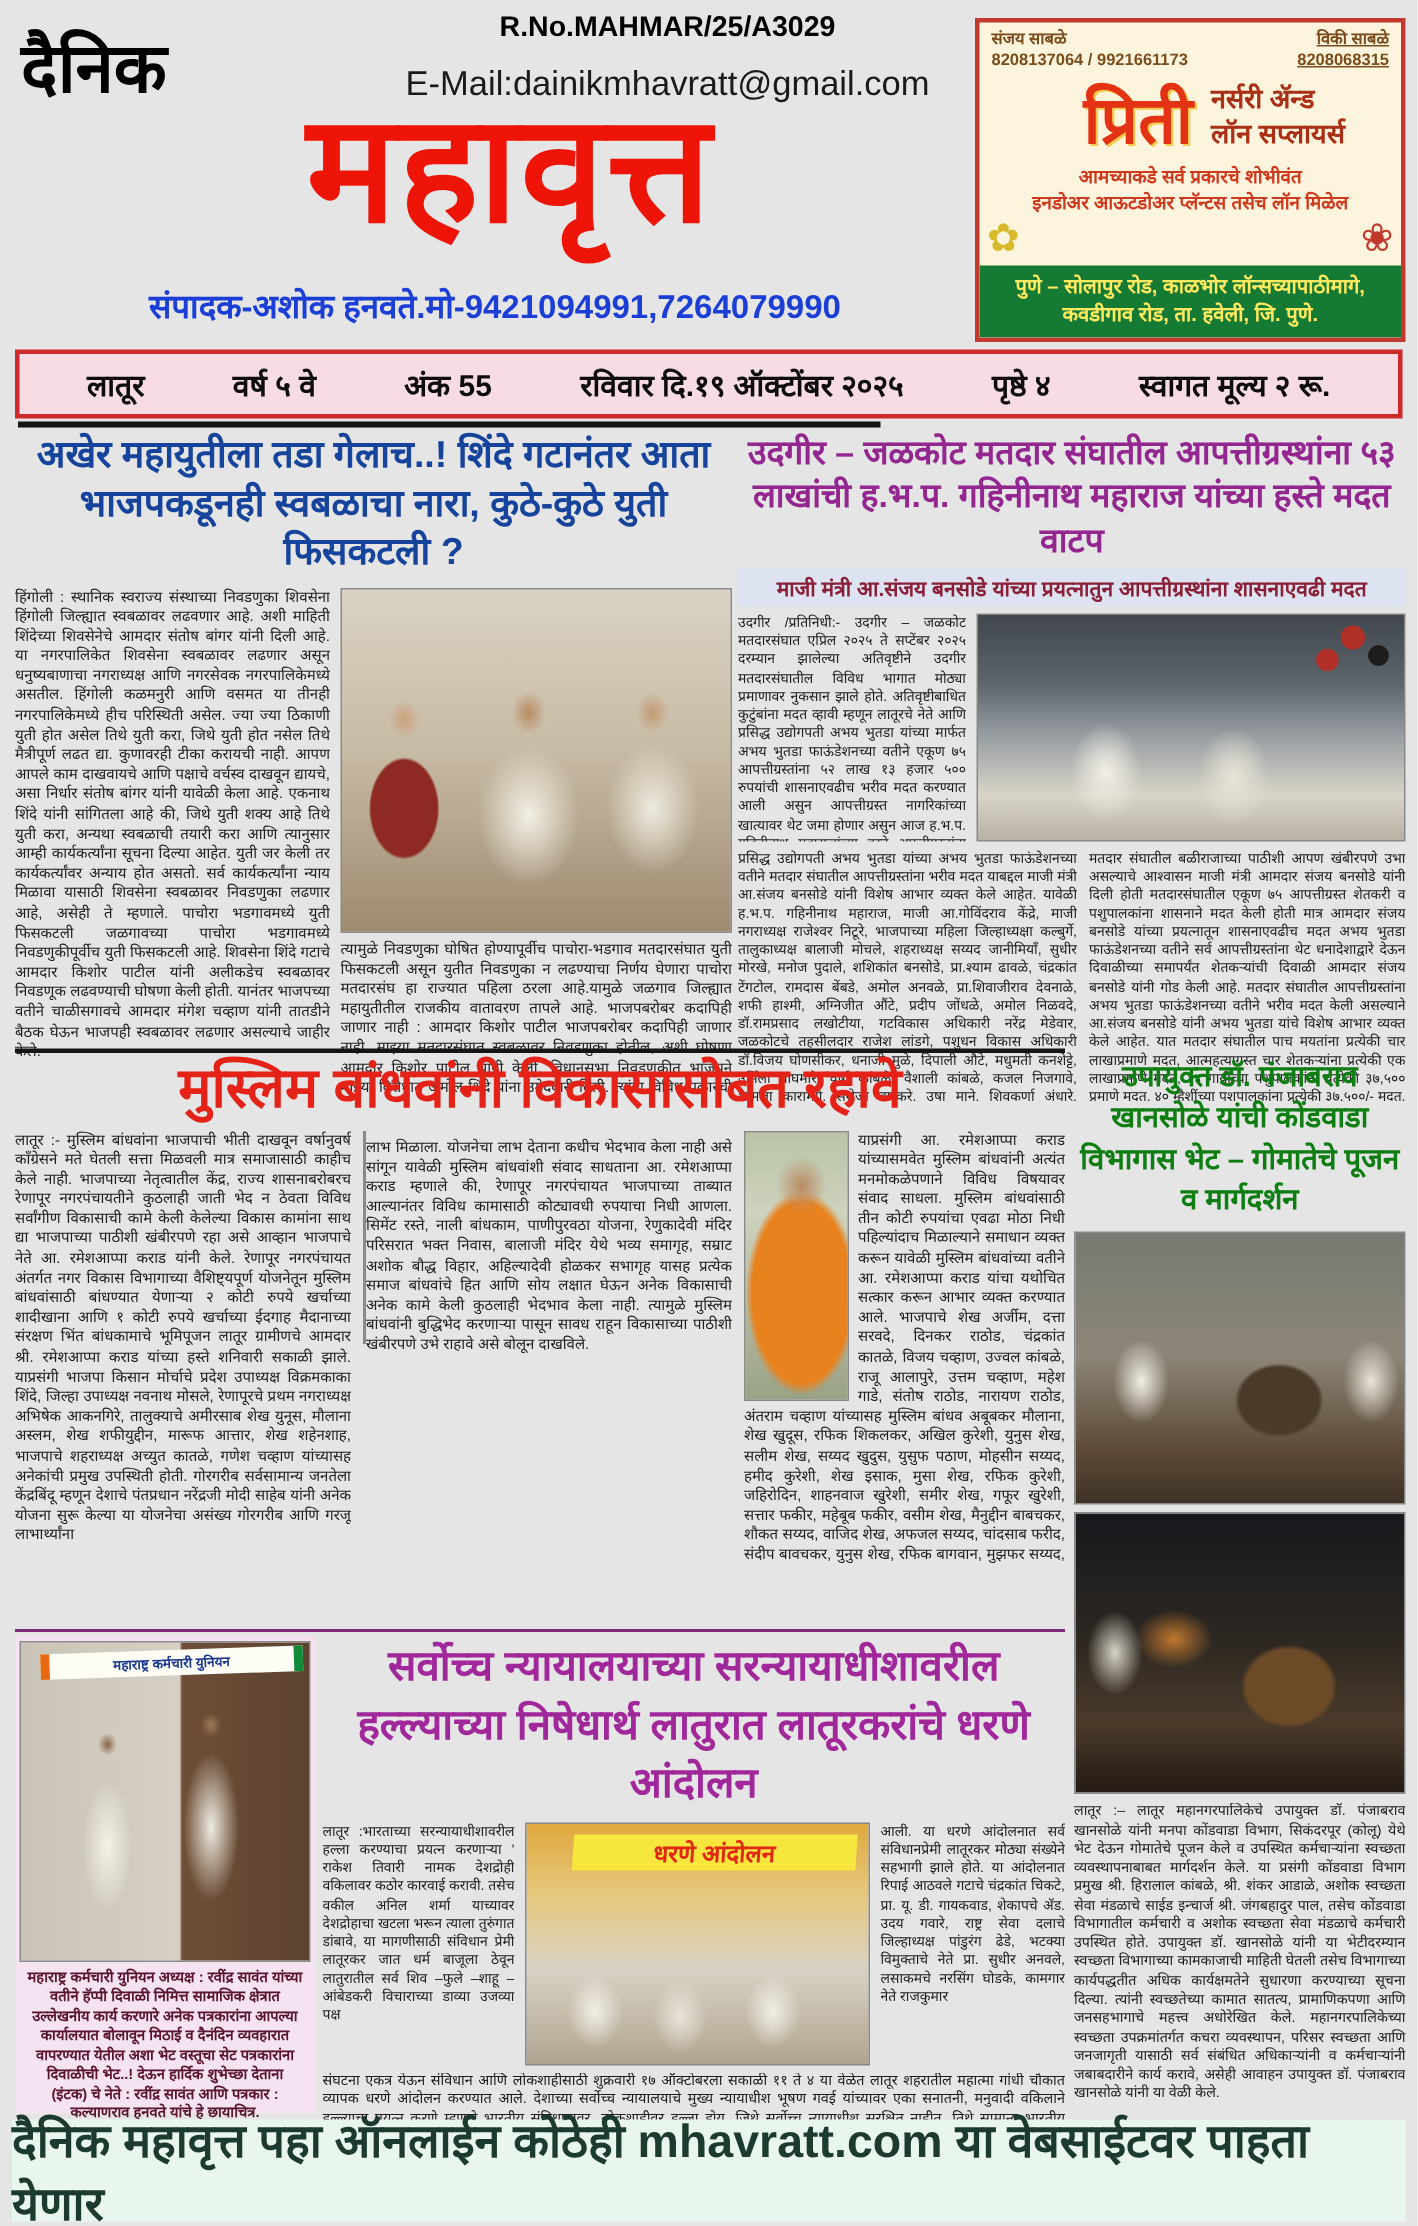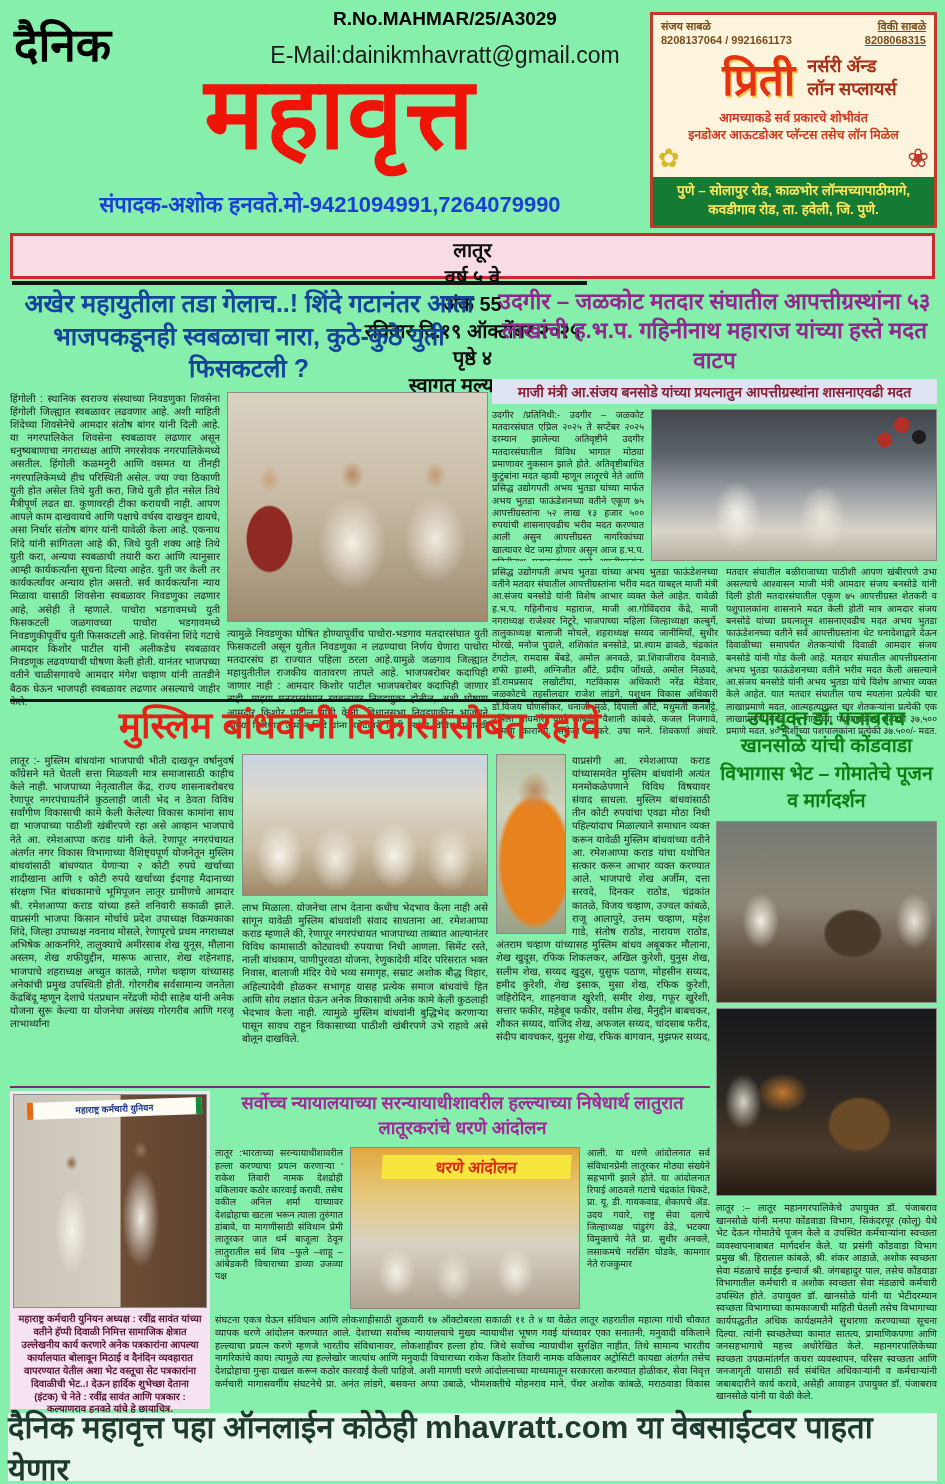--- a/index.html
+++ b/index.html
@@ -1,16 +1,16 @@
 <!DOCTYPE html>
 <html><head>
 <meta charset="utf-8">
 <style>
   html,body{margin:0;padding:0;background:#fff;}
-  #page{position:relative;width:945px;height:1484px;background:#86efac;overflow:hidden;
+  #page{position:relative;width:945px;height:1484px;background:#e5e5e5;overflow:hidden;
         font-family:"Liberation Sans","DejaVu Sans",sans-serif;color:#111;}
   .abs{position:absolute;box-sizing:border-box;}
   .bodytxt{font-size:10px;line-height:1.32;text-align:justify;color:#1c1c1c;overflow:hidden;}
   .photo{border:1px solid #8a8a8a;}
 
   
   .daily-label{left:14px;top:12px;font-size:46px;font-weight:800;color:#000;}
   .reg-no{left:240px;top:8px;width:410px;text-align:center;font-size:19px;font-weight:bold;color:#000;}
   .email{left:240px;top:42px;width:410px;text-align:center;font-size:23px;color:#1a1a1a;}
   .main-title{left:40px;top:56px;width:600px;text-align:center;font-size:100px;line-height:1.15;
@@ -27,21 +27,21 @@
   .ad-desc{text-align:center;font-size:12.5px;font-weight:bold;color:#cf3a1f;line-height:1.4;margin-top:2px;}
   .ad-address{position:absolute;bottom:0;left:0;right:0;background:#157a33;color:#ffe95e;
               font-size:13.5px;font-weight:bold;text-align:center;padding:5px 2px;line-height:1.4;}
   .flower{position:absolute;bottom:54px;font-size:26px;line-height:1;}
   .flower.l{left:5px;color:#d9b92c;}
   .flower.r{right:5px;color:#c0392b;}
 
   
   .dateline{left:10px;top:233px;width:925px;height:46px;background:#f7dce3;border:3px solid #cc2a2a;
             display:flex;align-items:center;justify-content:space-between;padding:0 45px;
-            font-size:20px;font-weight:bold;color:#0d0d0d;flex-direction:column;}
+            font-size:20px;font-weight:bold;color:#0d0d0d;}
   .rule{background:#151515;}
 
   
   .a1{left:10px;top:287px;width:478px;height:408px;}
   .a1-headline{font-size:25px;line-height:1.3;color:#16449c;font-weight:800;text-align:center;}
   .a1-body{display:flex;gap:7px;margin-top:7px;height:336px;}
   .a1-col1{width:210px;flex:none;}
   .a1-right{flex:1;display:flex;flex-direction:column;}
   .a1-photo{height:228px;flex:none;}
   .a1-col2{flex:1;margin-top:5px;}
@@ -56,36 +56,36 @@
   .a2-bottom{display:flex;gap:8px;margin-top:5px;height:168px;}
   .a2-col2{width:226px;flex:none;font-size:9.3px;}
   .a2-col3{flex:1;font-size:9.3px;}
 
   
   .a3{left:10px;top:705px;width:700px;height:380px;}
   .a3-headline{font-size:37px;line-height:1.15;color:#e52218;font-weight:800;text-align:center;}
   .a3-subhead{background:#e7e7e7;font-size:18px;font-weight:bold;color:#111;text-align:center;margin-top:4px;padding:3px 0;}
   .a3-body{display:flex;gap:8px;margin-top:6px;height:290px;}
   .a3-col1{width:224px;flex:none;}
-  .a3-mid{width:246px;flex:none;display:flex;flex-direction:column;}
+  .a3-mid{width:246px;flex:none;display:flex;flex-direction:row;}
   .a3-photo{height:140px;flex:none;}
   .a3-col2{flex:1;margin-top:5px;}
   .a3-col3{flex:1;overflow:hidden;}
   .a3-photo2{float:left;width:68px;height:178px;margin:0 6px 3px 0;}
 
   
   .a4{left:716px;top:705px;width:221px;height:700px;}
   .a4-headline{font-size:19.5px;line-height:1.4;color:#0e7d12;font-weight:800;text-align:center;}
   .a4-photo1{height:180px;margin-top:7px;}
   .a4-photo2{height:186px;margin-top:5px;}
   .a4-body{margin-top:6px;height:222px;font-size:9.5px;}
 
   
   .a5{left:215px;top:1091px;width:495px;height:318px;}
-  .a5-headline{font-size:18px;line-height:1.4;color:#a1289a;font-weight:800;text-align:center;}
+  .a5-headline{font-size:28px;line-height:1.4;color:#a1289a;font-weight:800;text-align:center;}
   .a5-body{display:flex;gap:7px;margin-top:6px;height:162px;}
   .a5-col1{width:128px;flex:none;font-size:9.3px;}
   .a5-photowrap{width:230px;flex:none;position:relative;}
   .a5-photo{position:absolute;inset:0;}
   .a5-banner{position:absolute;top:8px;left:14%;right:4%;background:#f7e63e;color:#e02814;
              font-weight:800;font-size:16px;text-align:center;transform:skew(-4deg);padding:1px 0;}
   .a5-col3{flex:1;font-size:9.3px;}
   .a5-bottom{margin-top:5px;height:76px;font-size:9.6px;}
 
   

